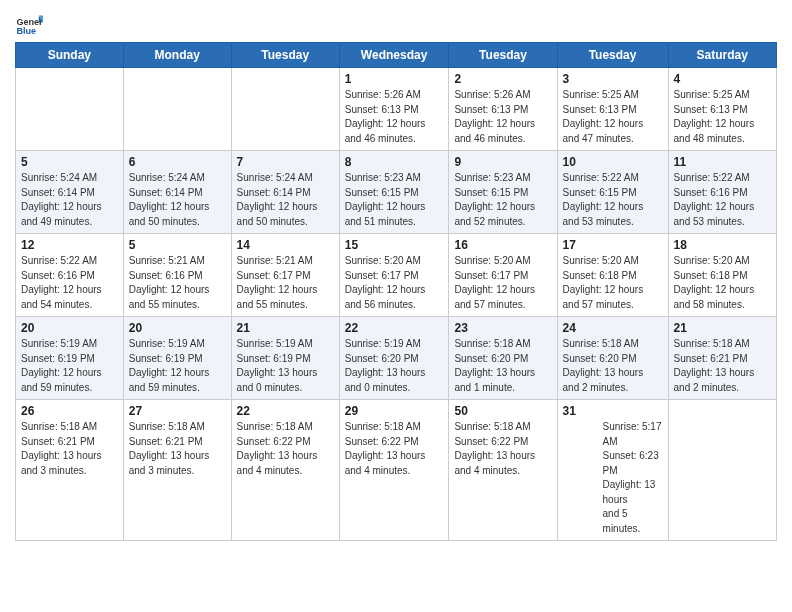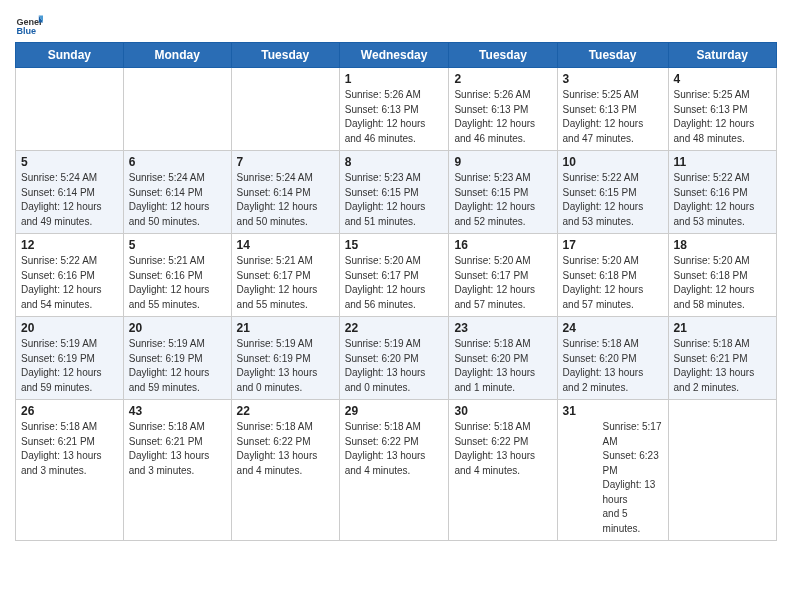--- a/index.html
+++ b/index.html
@@ -285,42 +285,42 @@
       </tr>
       <tr>
         <td>
           <span class="day-num">26</span>
           <div class="day-info" style="white-space: pre-line;">Sunrise: 5:18 AM
 Sunset: 6:21 PM
 Daylight: 13 hours
 and 3 minutes.</div>
         </td>
         <td>
-          <span class="day-num">43</span>
+          <span class="day-num">27</span>
           <div class="day-info" style="white-space: pre-line;">Sunrise: 5:18 AM
 Sunset: 6:21 PM
 Daylight: 13 hours
 and 3 minutes.</div>
         </td>
         <td>
           <span class="day-num">22</span>
           <div class="day-info" style="white-space: pre-line;">Sunrise: 5:18 AM
 Sunset: 6:22 PM
 Daylight: 13 hours
 and 4 minutes.</div>
         </td>
         <td>
           <span class="day-num">29</span>
           <div class="day-info" style="white-space: pre-line;">Sunrise: 5:18 AM
 Sunset: 6:22 PM
 Daylight: 13 hours
 and 4 minutes.</div>
         </td>
         <td>
-          <span class="day-num">30</span>
+          <span class="day-num">50</span>
           <div class="day-info" style="white-space: pre-line;">Sunrise: 5:18 AM
 Sunset: 6:22 PM
 Daylight: 13 hours
 and 4 minutes.</div>
         </td>
         <td>
           <span class="day-num">31</span>
           <div class="day-info" style="white-space: pre-line; margin-left: 40px;">Sunrise: 5:17 AM
 Sunset: 6:23 PM
 Daylight: 13 hours

